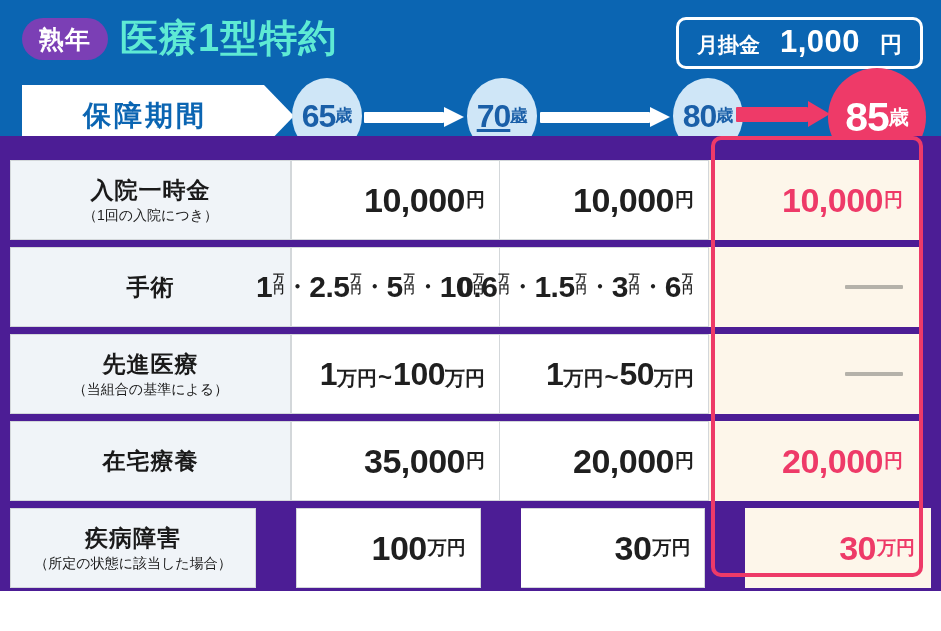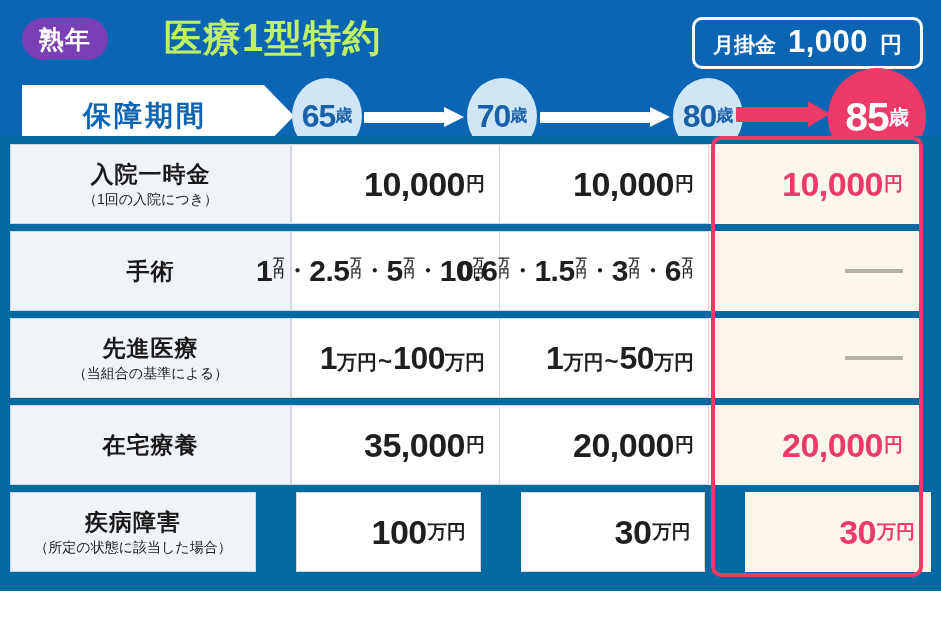--- a/index.html
+++ b/index.html
@@ -49,40 +49,39 @@
     display: flex;
     align-items: center;
     justify-content: center;
     box-sizing: border-box;
   }
 
   .title {
     position: absolute;
     left: 120px;
     top: 12px;
-    color: #bef264;
+    color: #5eead4;
     font-size: 38px;
     font-weight: bold;
     letter-spacing: 1px;
     line-height: 52px;
     white-space: nowrap;
-    margin-left: 44px;
   }
 
   .premium-box {
     position: absolute;
     right: 18px;
     top: 17px;
     border: 3px solid #ffffff;
     border-radius: 10px;
     padding: 4px 18px 6px 18px;
     color: #ffffff;
     display: flex;
     align-items: baseline;
-    gap: 12px;
+    gap: 20px;
     box-sizing: border-box;
   }
   .premium-label {
     font-size: 21px;
     font-weight: bold;
   }
   .premium-value {
     font-size: 31px;
     font-weight: bold;
     letter-spacing: 0.5px;
@@ -153,21 +152,21 @@
   .age-circle.pink .age-num {
     font-size: 41px;
     line-height: 98px;
   }
   .age-circle.pink .age-suffix {
     font-size: 20px;
     line-height: 98px;
   }
 
   #circle-65 { left: 292px; }
-  #circle-70 { left: 467px; }
+  #circle-70 { left: 467px; text-decoration: underline; }
   #circle-80 { left: 673px; }
   #circle-85 { left: 828px; }
 
   .arrow {
     position: absolute;
     top: 29px;
     height: 20px;
   }
   .arrow .shaft {
     position: absolute;
@@ -196,22 +195,22 @@
   #arrow-2 .shaft { width: 110px; }
   #arrow-2 .head  { left: 110px; }
   #arrow-3 { left: 736px; width: 94px; top: 26px; }
   #arrow-3 .shaft { width: 72px; height: 15px; top: 3px; }
   #arrow-3 .head  { left: 72px; border-top-width: 13px; border-bottom-width: 13px; top: -3px; }
 
   
   .table-area {
     position: relative;
     height: 455px;
-    background: #0369a1;
-    padding: 8px 10px 8px 10px;
+    background: #4c1d95;
+    padding: 24px 10px 8px 10px;
     box-sizing: border-box;
   }
 
   .row {
     display: flex;
     height: 80px;
     margin-bottom: 7px;
   }
   .row:last-child { margin-bottom: 16px; gap: 40px; }
 

